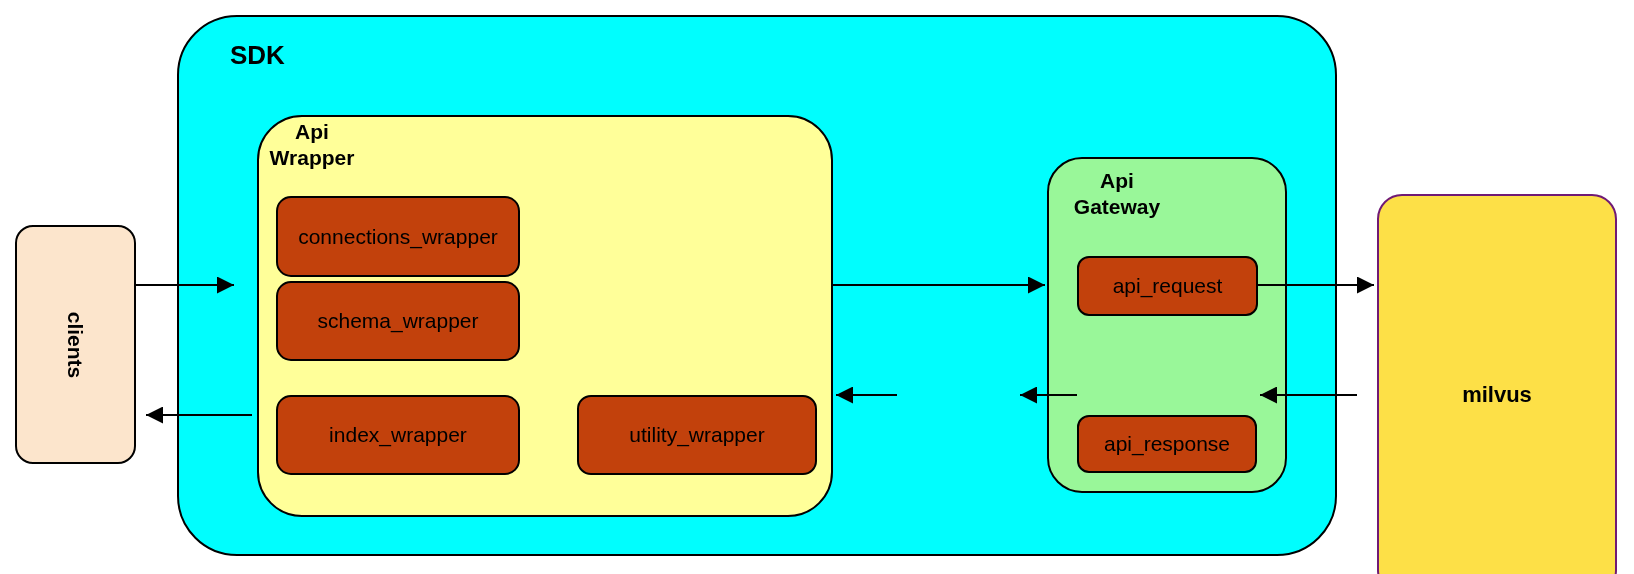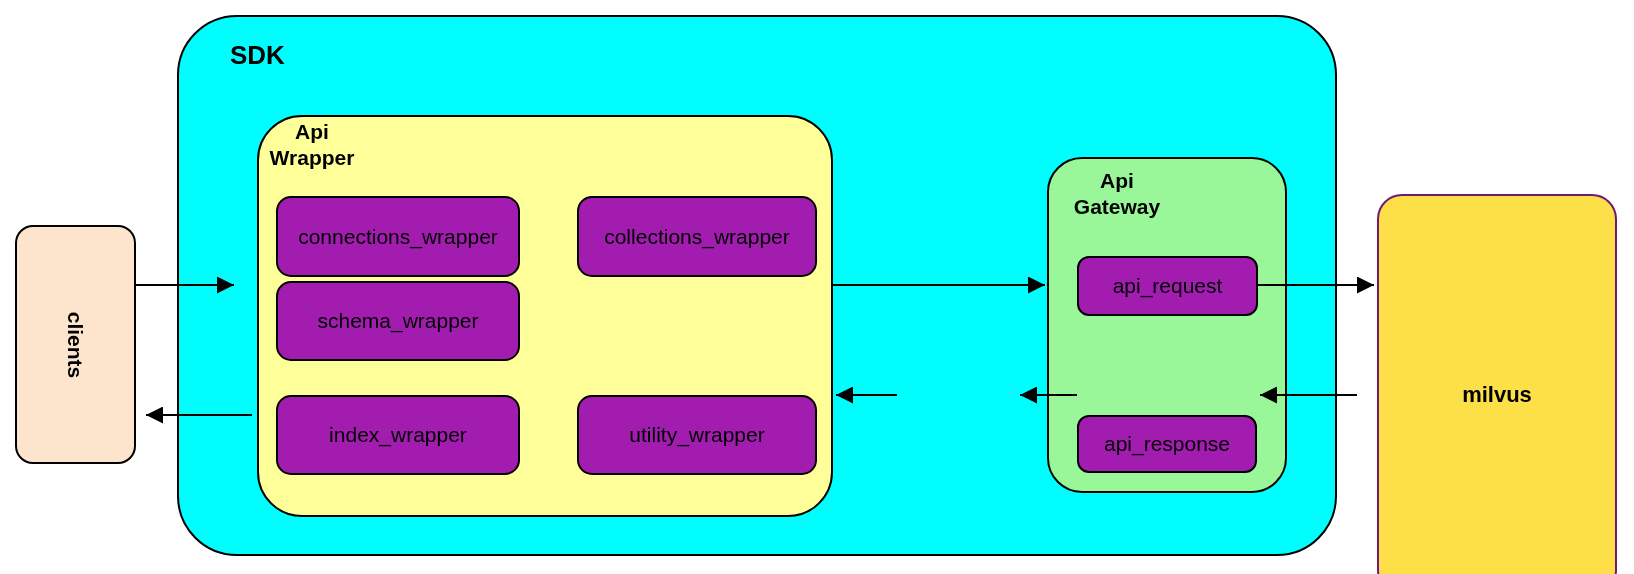--- a/index.html
+++ b/index.html
@@ -68,33 +68,33 @@
     left: 1377px; top: 146px; width: 240px; height: 401px;
     background: #fde047;
     border: 2px solid #701a75;
     border-radius: 25px;
     display: flex; align-items: center; justify-content: center;
     font-size: 22px; font-weight: bold; color: #000; margin-top: 48px;
   }
 
   
   .node {
-    background: #a21caf;
+    background: #c2410c;
     border: 2px solid #000;
     display: flex; align-items: center; justify-content: center;
     font-size: 21px; color: #000;
     white-space: nowrap;
   }
   .wrapper-box { border-radius: 15px; }
   #wb-0 { left: 276px; top: 196px; width: 244px; height: 81px; }
   #wb-1 { left: 577px; top: 196px; width: 240px; height: 81px; }
   #wb-2 { left: 276px; top: 281px; width: 244px; height: 80px; }
   #wb-3 { left: 577px; top: 297px; width: 240px; height: 80px; }
   #wb-4 { left: 276px; top: 395px; width: 244px; height: 80px; }
-  #wb-5 { left: 577px; top: 395px; width: 240px; height: 80px; }
+  #wb-5 { left: 577px; top: 395px; width: 240px; height: 80px; border-radius: 14px; }
 
   #api-request  { left: 1077px; top: 256px; width: 181px; height: 60px; border-radius: 12px; }
   #api-response { left: 1077px; top: 367px; width: 180px; height: 58px; border-radius: 12px; margin-top: 48px; }
   #checker      { left:  897px; top: 366px; width: 120px; height: 59px; border-radius: 12px; }
 
   
   #edges {
     position: absolute; left: 0; top: 0;
     width: 1634px; height: 574px;
     pointer-events: none;
@@ -126,21 +126,20 @@
 
   <div class="abs" id="clients">
     <span class="vtext">clients</span>
   </div>
 
   <div class="abs" id="milvus">
     <span>milvus</span>
   </div>
 
   <div class="abs node wrapper-box" id="wb-0">connections_wrapper</div>
-  <div class="abs node wrapper-box" id="wb-1">collections_wrapper</div>
   <div class="abs node wrapper-box" id="wb-2">schema_wrapper</div>
   <div class="abs node wrapper-box" id="wb-4">index_wrapper</div>
   <div class="abs node wrapper-box" id="wb-5">utility_wrapper</div>
 
   <div class="abs node" id="api-request">api_request</div>
   <div class="abs node" id="api-response">api_response</div>
 
 
   <svg id="edges" viewBox="0 0 1634 574" xmlns="http://www.w3.org/2000/svg">
     <defs>

